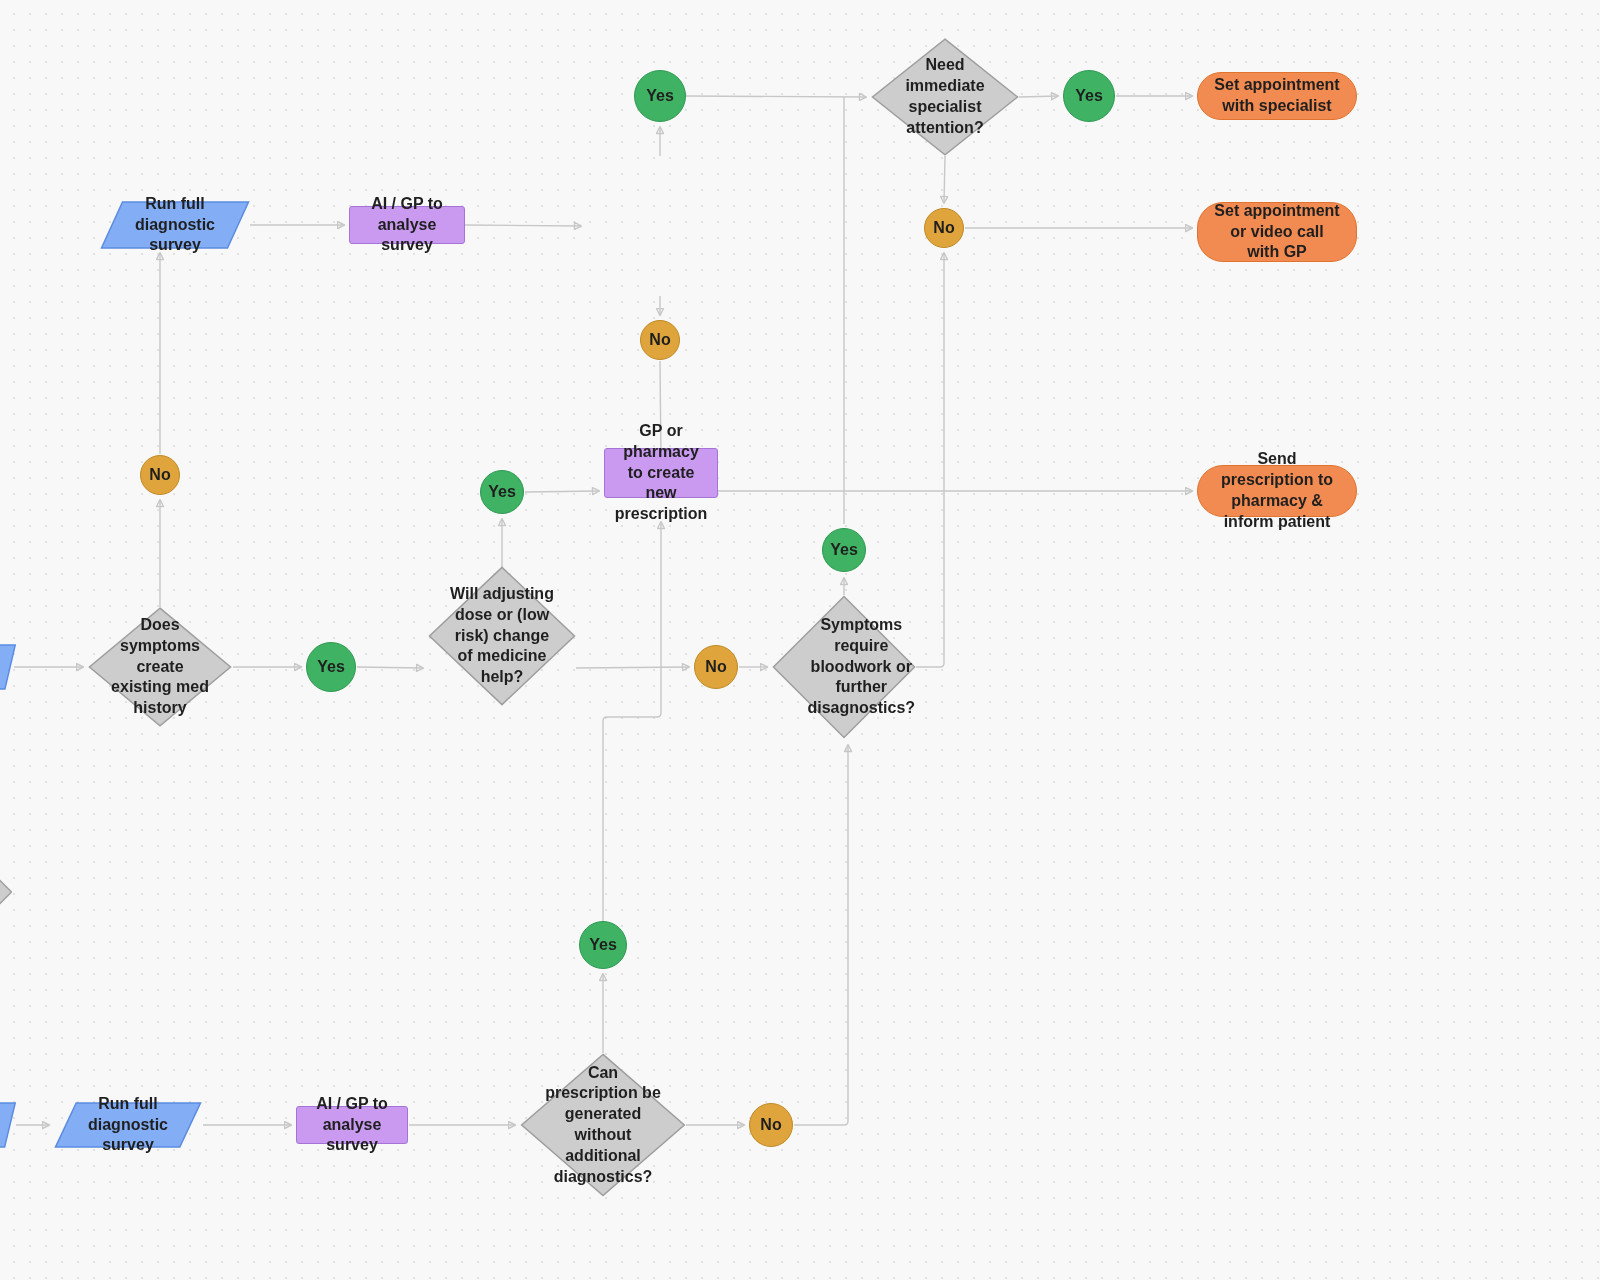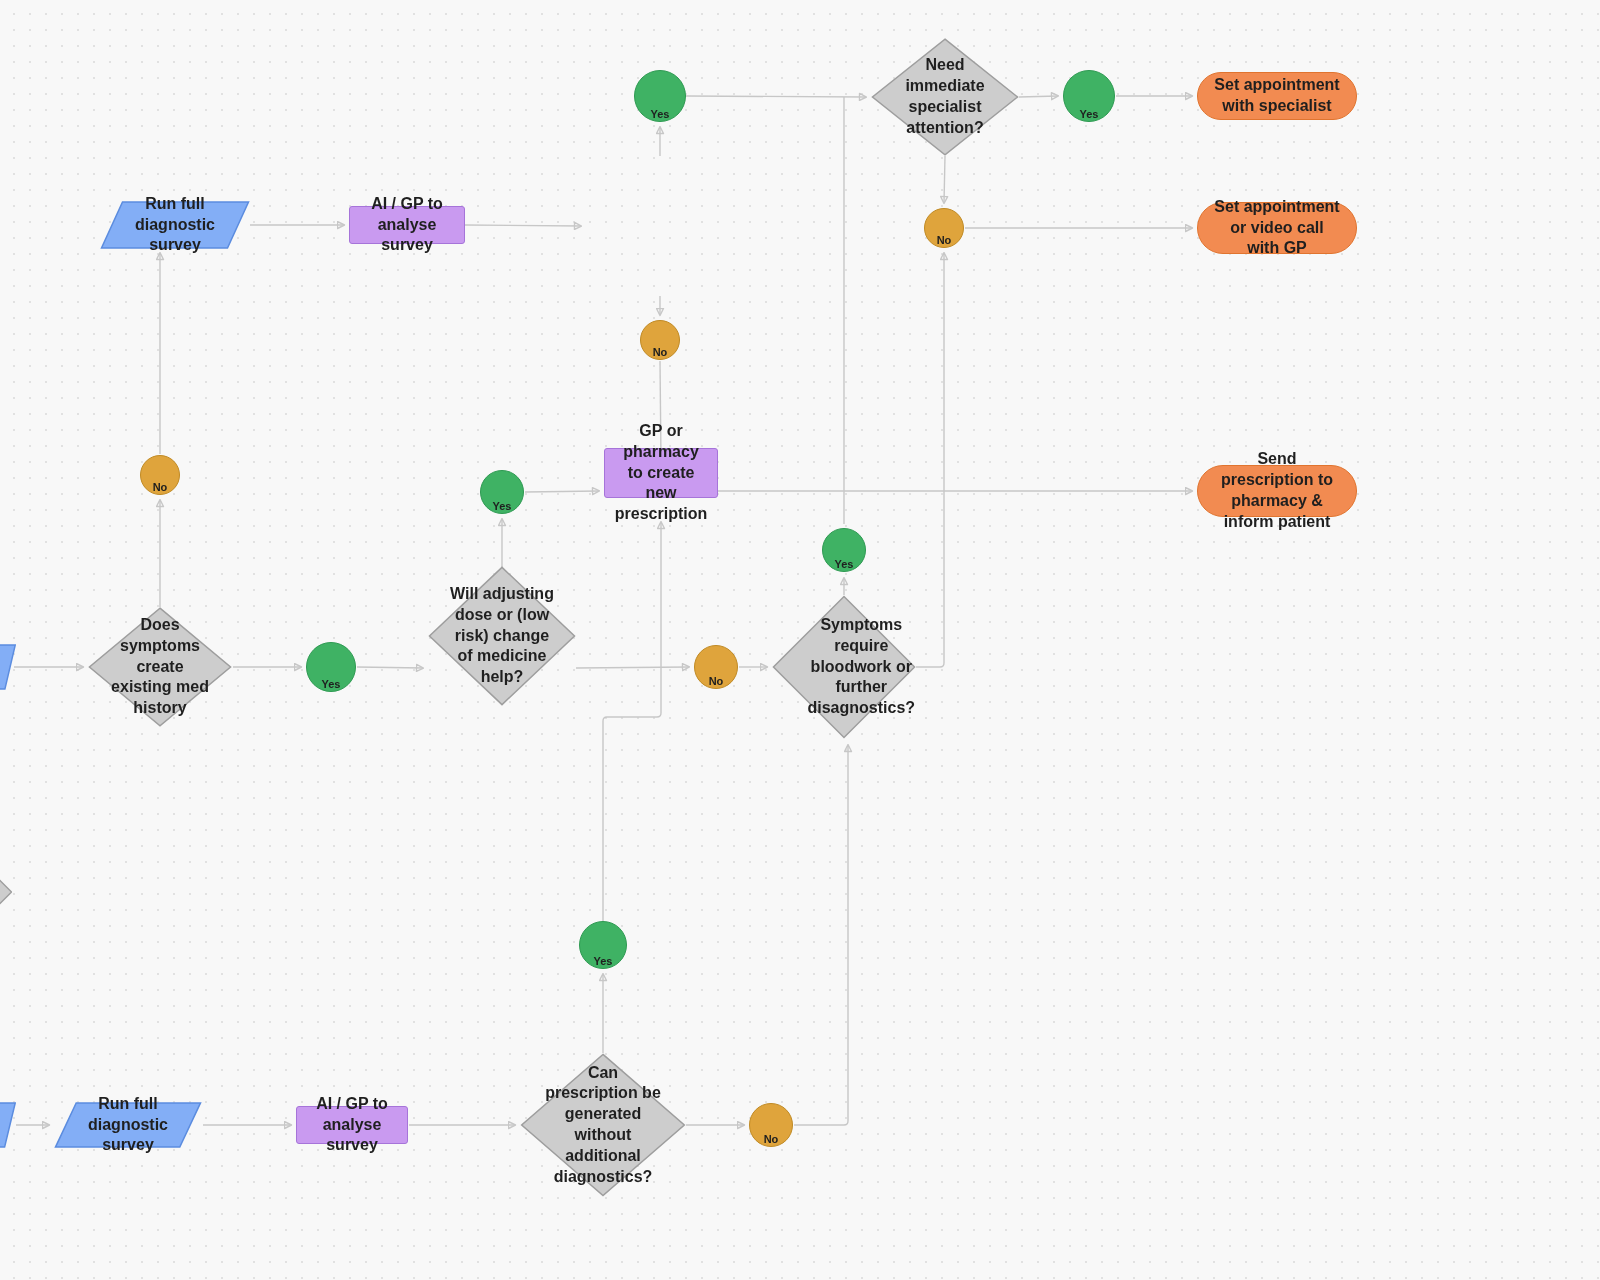--- a/index.html
+++ b/index.html
@@ -15,21 +15,21 @@
   .edges path{fill:none;stroke:#c7c7c7;stroke-width:1.4;stroke-linejoin:round;}
   .node{
     position:absolute;display:flex;align-items:center;justify-content:center;
     text-align:center;font-weight:700;font-size:16px;line-height:1.3;color:#1f1f1f;
     box-sizing:border-box;
   }
   .node .shape{position:absolute;left:0;top:0;width:100%;height:100%;}
   .node .label{position:relative;z-index:1;}
   .process{background:#c99af0;border:1.5px solid #a674d9;border-radius:3px;padding:4px 16px;}
   .terminal{background:#f28b51;border:1.5px solid #e0742f;border-radius:26px;padding:4px 16px;text-align:center;}
-  .circle{border-radius:50%;font-size:11px;align-items:flex-end;}
+  .circle{border-radius:50%;font-size:16px;}
   .circle.yes{background:#3fb264;border:1.5px solid #2e9a52;}
   .circle.no{background:#dfa43c;border:1.5px solid #c08a24;}
   .diamond polygon{fill:#cdcdcd;stroke:#9e9e9e;stroke-width:1.5;}
   .diamond .label{width:76%;}
   .para polygon{fill:#83aef6;stroke:#5b8cdf;stroke-width:1.5;}
   .para .label{width:80%;}
 </style>
 </head>
 <body>
 
@@ -101,21 +101,21 @@
   </div>
 
   <div class="node terminal" style="left:1197px;top:72px;width:160px;height:48px;">
     <span class="label">Set appointment with specialist</span>
   </div>
 
   <div class="node circle no" style="left:924px;top:208px;width:40px;height:40px;">
     <span class="label">No</span>
   </div>
 
-  <div class="node terminal" style="left:1197px;top:202px;width:160px;height:52px;">
+  <div class="node terminal" style="left:1197px;top:202px;width:160px;height:60px;">
     <span class="label">Set appointment or video call with GP</span>
   </div>
 
   <div class="node circle no" style="left:640px;top:320px;width:40px;height:40px;">
     <span class="label">No</span>
   </div>
 
   <div class="node process" style="left:604px;top:448px;width:114px;height:50px;">
     <span class="label">GP or pharmacy to create new prescription</span>
   </div>

